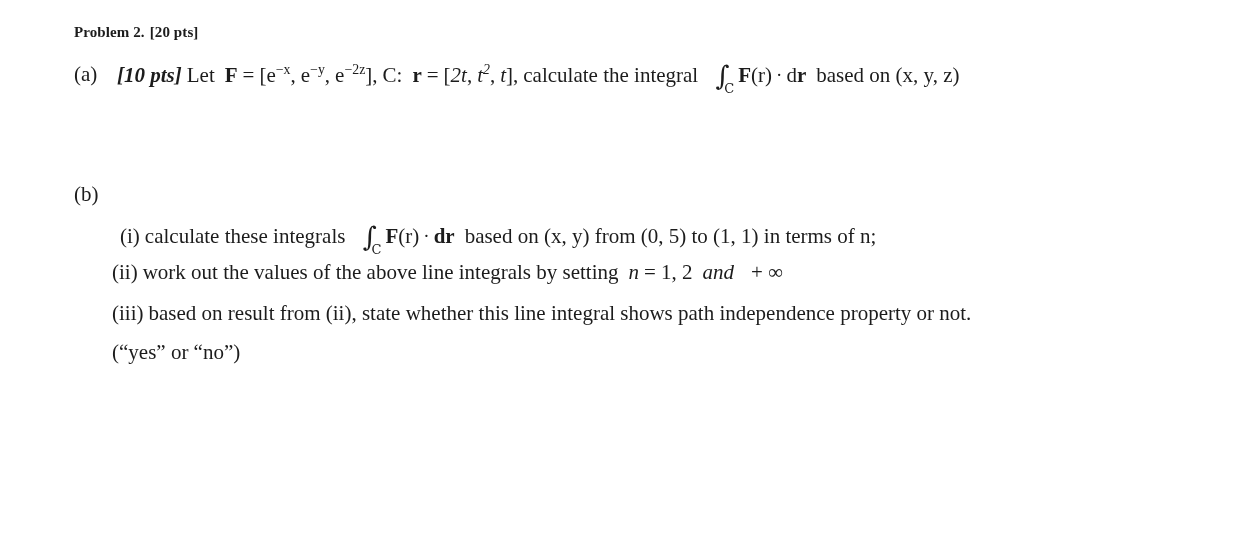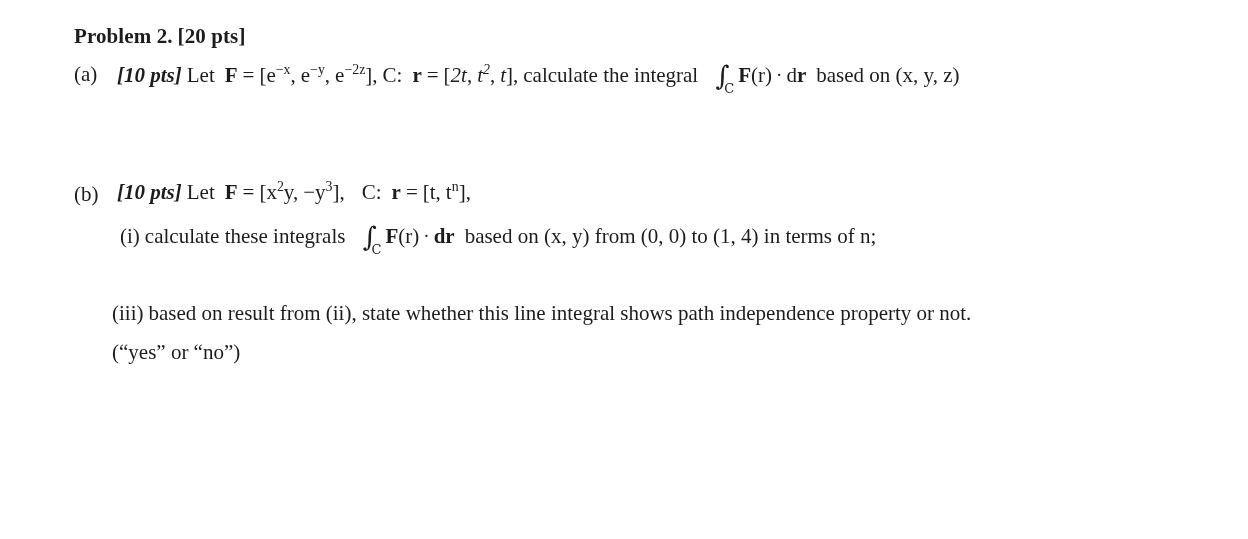--- a/index.html
+++ b/index.html
@@ -20,21 +20,21 @@
     width: 1248px;
     height: 539px;
     background: #ffffff;
   }
 
   
   .problem-title {
     position: absolute;
     left: 74px;
     top: 24px;
-    font-size: 21px;
+    font-size: 15px;
     font-weight: bold;
     letter-spacing: 0.1px;
     white-space: nowrap;
   }
 
   
   .line {
     position: absolute;
     font-size: 21px;
     white-space: nowrap;
@@ -98,28 +98,28 @@
 
   <div class="marker" style="left:74px; top:62px;">(a)</div>
 
   <div class="line" style="left:117px; top:62px;">
     <span class="bold">[10 pts]</span><span class="sp-sm"></span><span>Let</span><span class="sp-md"></span><span class="vec">F</span><span class="eqsign">=</span>[e<sup>−x</sup>,<span class="sp-sm"></span>e<sup>−y</sup>,<span class="sp-sm"></span>e<sup>−2z</sup>],<span class="sp-sm"></span><span>C:</span><span class="sp-md"></span><span class="vec">r</span><span class="eqsign">=</span>[<span class="mathvar">2t</span>,<span class="sp-sm"></span><span class="mathvar">t<sup>2</sup></span>,<span class="sp-sm"></span><span class="mathvar">t</span>],<span class="sp-sm"></span><span>calculate the integral</span><span class="sp-lg"></span><span class="integral">∫<span class="sub">C</span></span><span class="vec">F</span>(r)<span class="dotop">·</span><span>d</span><span class="vec">r</span><span class="sp-md"></span><span>based on (x, y, z)</span>
   </div>
 
 
   <div class="marker" style="left:74px; top:182px;">(b)</div>
 
-  <div class="line" style="left:117px; top:182px;">
-    <span class="bold">[10 pts]</span><span class="sp-sm"></span><span>Let</span><span class="sp-md"></span><span class="vec">F</span><span class="eqsign">=</span>[x<sup>2</sup>y,<span class="sp-sm"></span>−y<sup>3</sup>],<span class="sp-lg"></span><span>C:</span><span class="sp-md"></span><span class="vec">r</span><span class="eqsign">=</span>[t,<span class="sp-sm"></span>t<sup>n</sup>],
+
+  <div class="line" style="left:120px; top:223px;">
+    <span>(i)</span><span class="sp-sm"></span><span>calculate these integrals</span><span class="sp-lg"></span><span class="integral">∫<span class="sub">C</span></span><span class="vec">F</span>(r)<span class="dotop">·</span><span class="vec">dr</span><span class="sp-md"></span><span>based on (x, y) from (0, 5) to (1, 1) in terms of n;</span>
   </div>
 
-  <div class="line" style="left:120px; top:223px;">
-    <span>(i)</span><span class="sp-sm"></span><span>calculate these integrals</span><span class="sp-lg"></span><span class="integral">∫<span class="sub">C</span></span><span class="vec">F</span>(r)<span class="dotop">·</span><span class="vec">dr</span><span class="sp-md"></span><span>based on (x, y) from (0, 0) to (1, 4) in terms of n;</span>
+  <div class="line" style="left:112px; top:262px;">
+    <span>(ii)</span><span class="sp-sm"></span><span>work out the values of the above line integrals by setting</span><span class="sp-md"></span><span class="mathvar">n</span><span class="eqsign">=</span><span>1, 2</span><span class="sp-md"></span><span class="mathvar">and</span><span class="sp-lg"></span><span>+ ∞</span>
   </div>
-
 
   <div class="line" style="left:112px; top:303px;">
     <span>(iii)</span><span class="sp-sm"></span><span>based on result from (ii), state whether this line integral shows path independence property or not.</span>
   </div>
 
   <div class="line" style="left:112px; top:342px;">(“yes” or “no”)</div>
 
 </div>
 
 </body></html>

